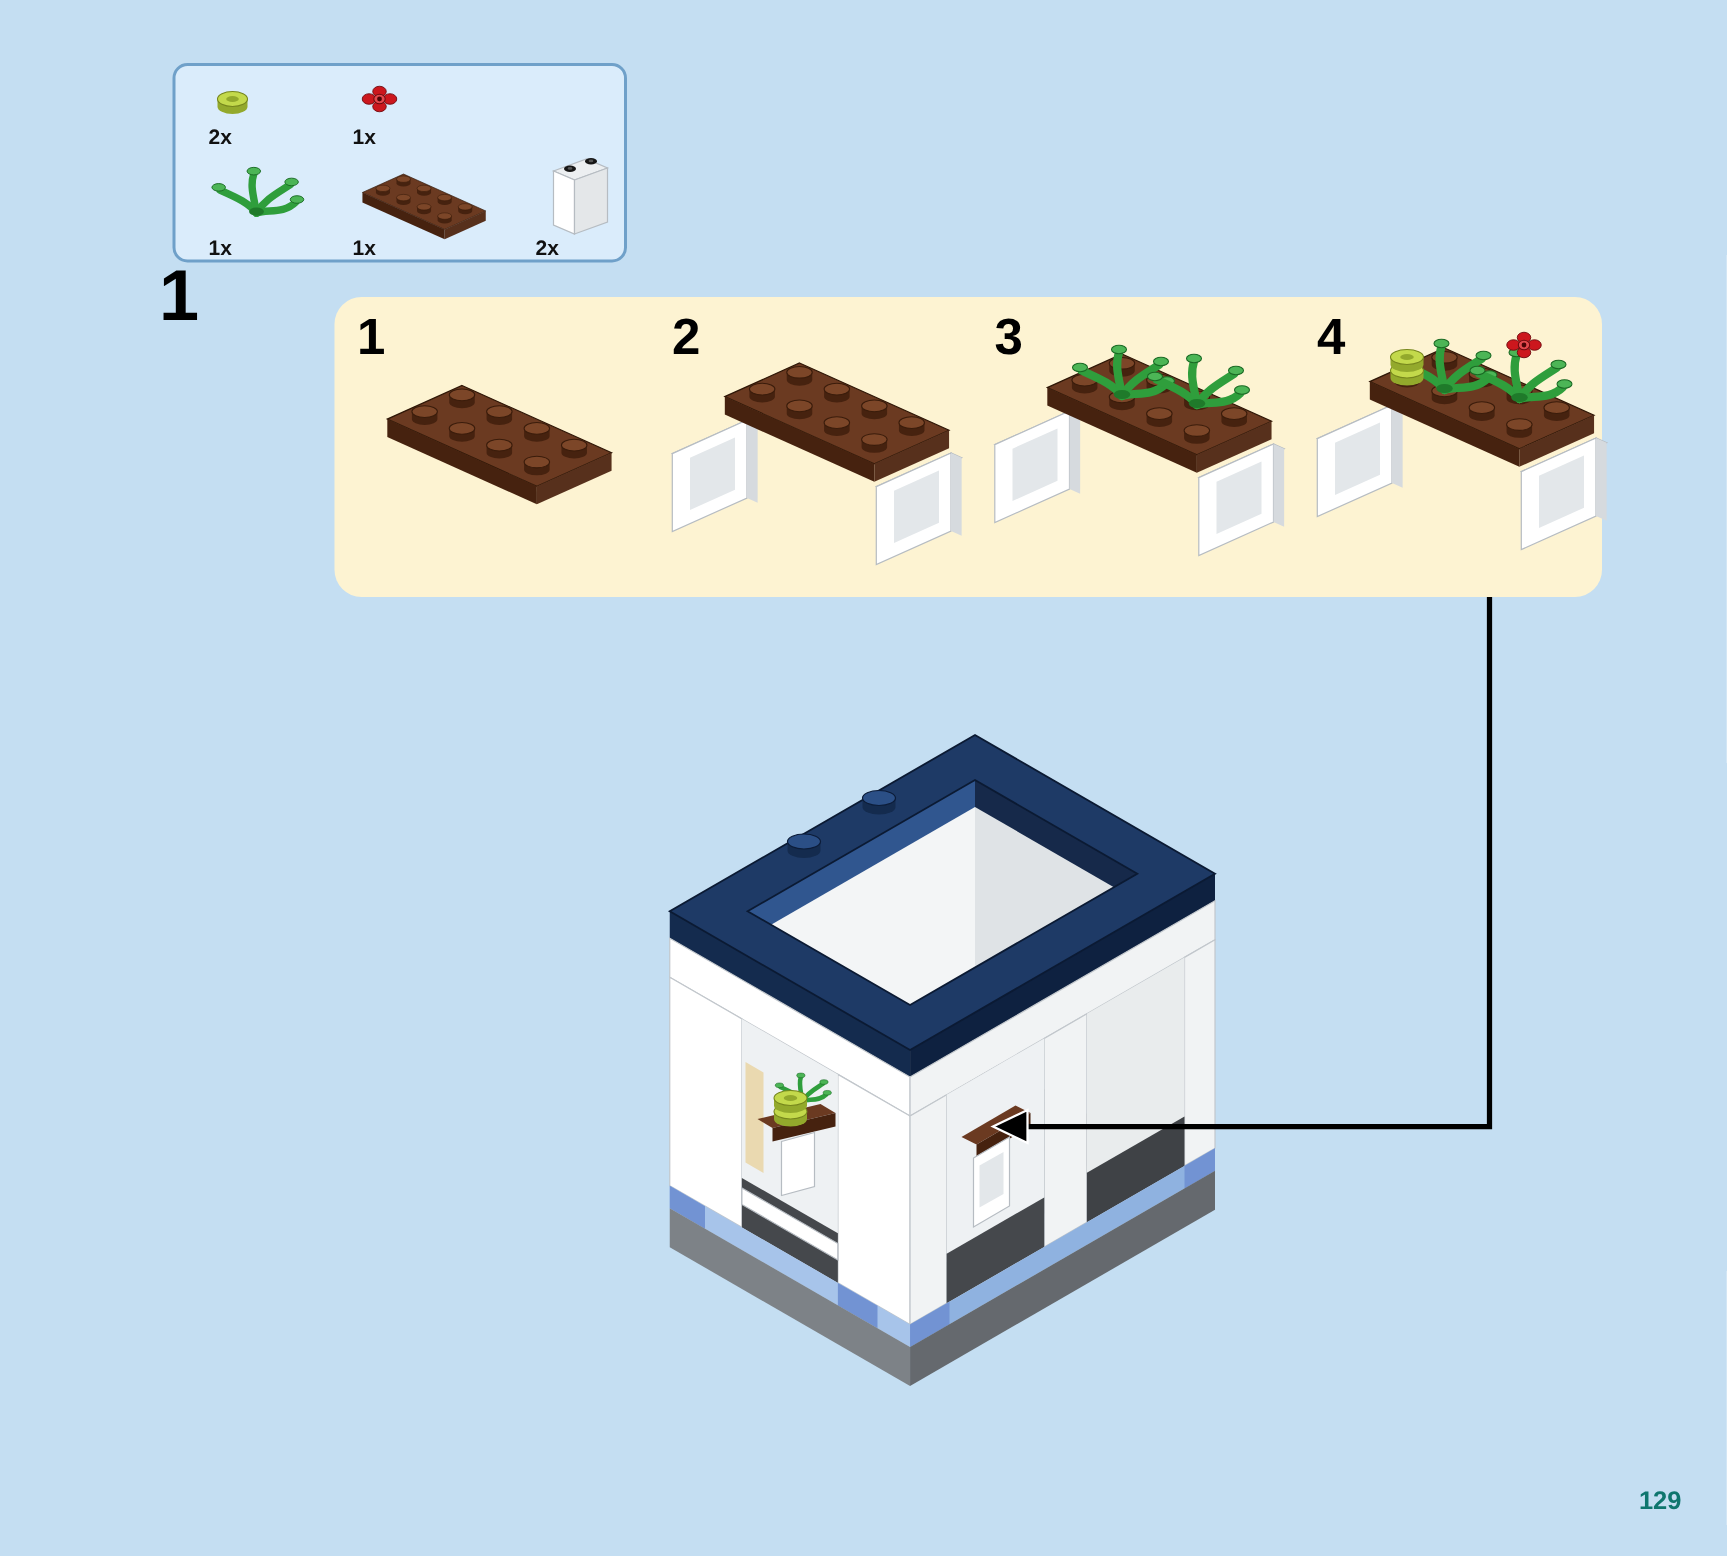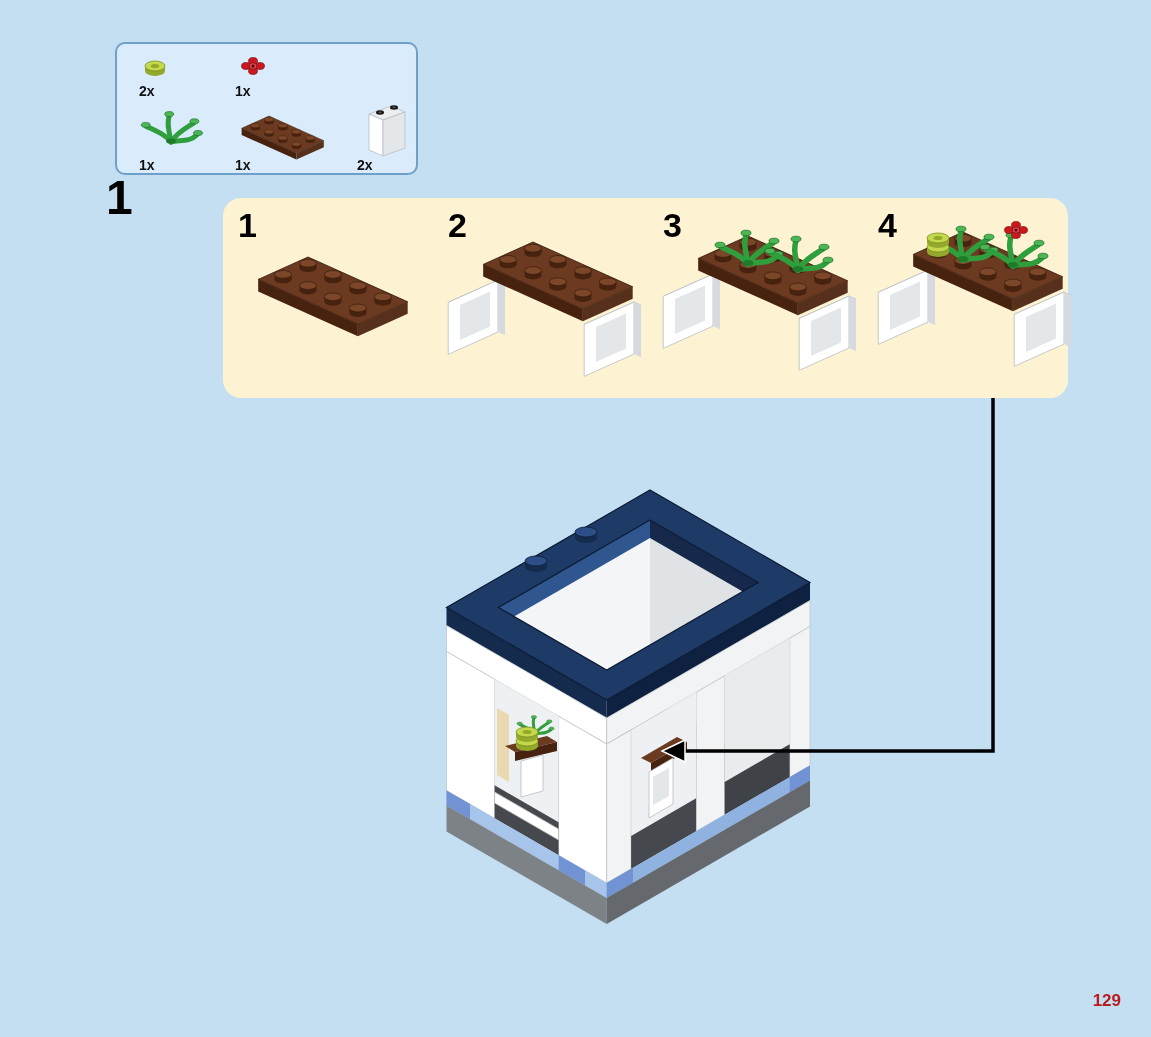--- a/index.html
+++ b/index.html
@@ -31,21 +31,21 @@
   .steps-panel{
     position:absolute;left:223px;top:198px;width:845px;height:200px;
     background:var(--panel-bg,#fdf3d2);
     border-radius:18px;
   }
   .step-label{position:absolute;top:10px;font-size:34px;font-weight:bold;color:#000;line-height:1;}
   .step-art{position:absolute;}
 
   .page-number{
     position:absolute;right:30px;top:991px;
-    font-size:17px;font-weight:bold;color:#b91c1c;
+    font-size:17px;font-weight:bold;color:#0f766e;
   }
 
   
   .f-navy{fill:var(--navy,#1e3a66);}
   .f-navy-d{fill:#142b4e;}
   .f-navy-dd{fill:#0e2140;}
   .f-navy-l{fill:#2b4f86;}
   .f-navy-il{fill:#30568f;}
   .f-navy-ir{fill:#16294a;}
   .f-brown{fill:var(--brown,#6b3a21);}

